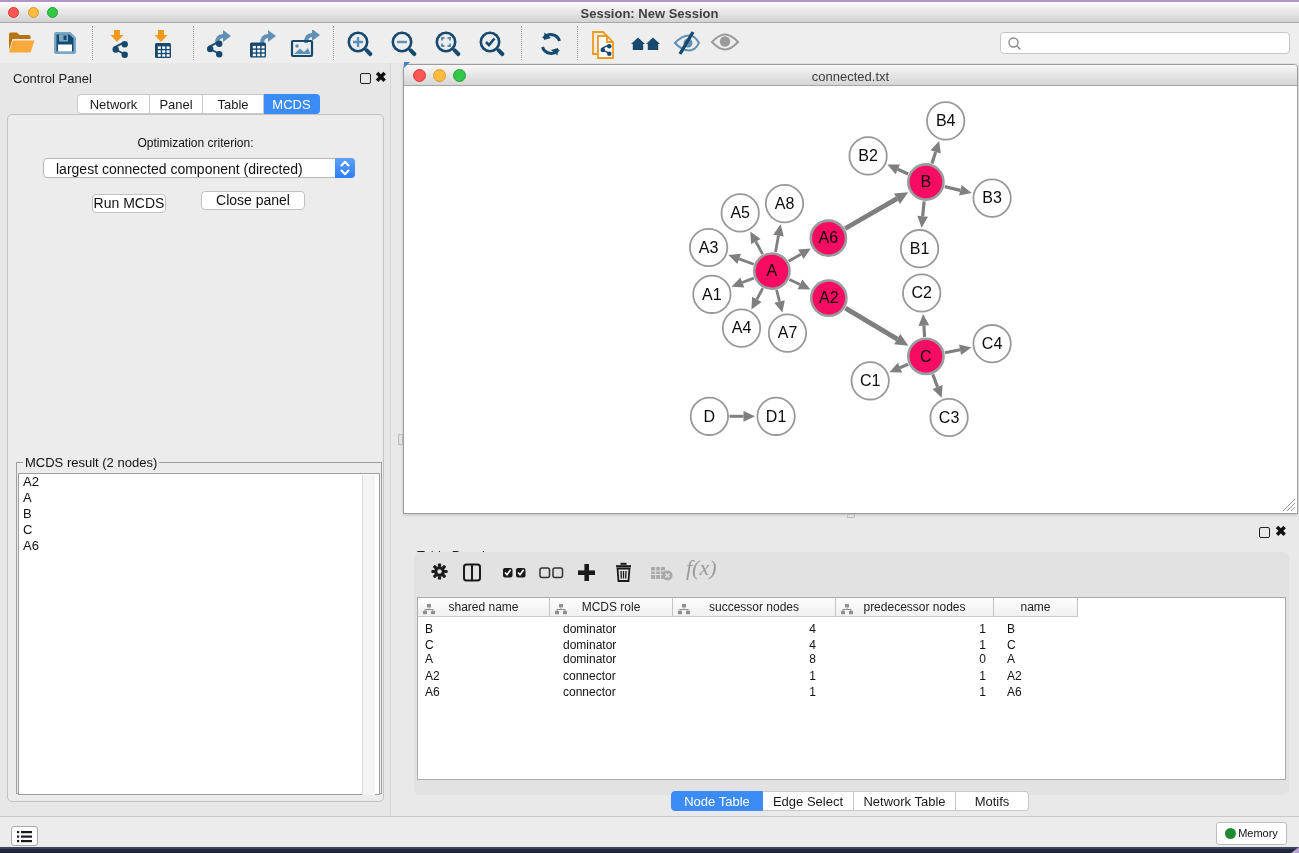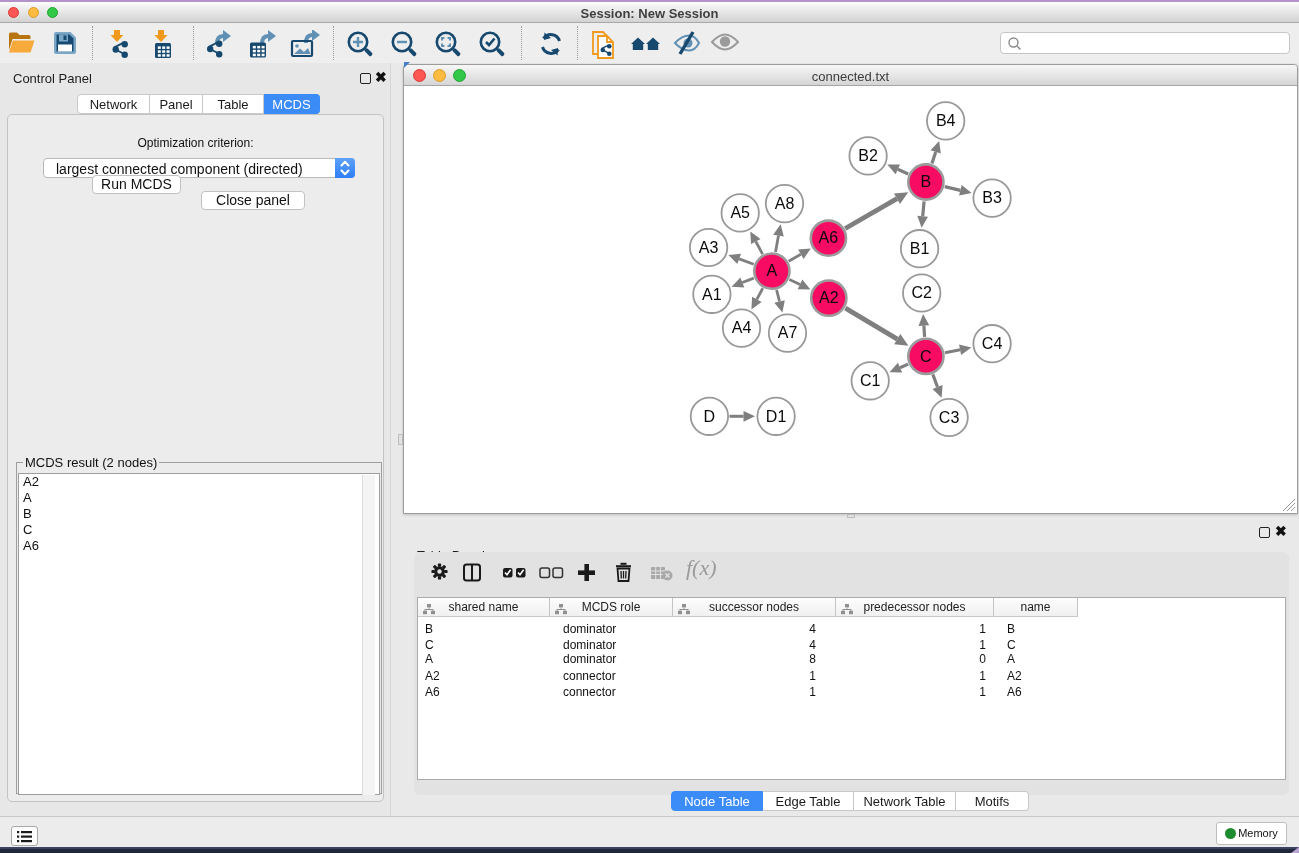--- a/index.html
+++ b/index.html
@@ -232,21 +232,21 @@
 <div class="abs" id="opt-label">Optimization criterion:</div>
 <div class="abs" id="dropdown">
   <span class="txt">largest connected component (directed)</span>
   <div class="step">
     <svg width="20" height="20">
         <path d="M6.5 7.5 L10 3.8 L13.5 7.5" fill="none" stroke="#fff" stroke-width="2" stroke-linecap="round" stroke-linejoin="round"></path>
         <path d="M6.5 12.5 L10 16.2 L13.5 12.5" fill="none" stroke="#fff" stroke-width="2" stroke-linecap="round" stroke-linejoin="round"></path>
       </svg>
   </div>
 </div>
-<div class="btn" style="left:92px; top:175px; width:89px;">Run MCDS</div>
+<div class="btn" style="left:92px; top:194px; width:74px;">Run MCDS</div>
 <div class="btn" style="left:201px; top:191px; width:104px;">Close panel</div>
 <fieldset class="abs" id="mcds">
   <legend>MCDS result (2 nodes)</legend>
   <div id="mcds-list">
     <div class="row">A2</div>
     <div class="row">A</div>
     <div class="row">B</div>
     <div class="row">C</div>
     <div class="row">A6</div>
     <div id="mcds-sb"></div>
@@ -483,21 +483,21 @@
         <span style="position:absolute;left:7px;">A6</span>
         <span style="position:absolute;left:145px;">connector</span>
         <span style="position:absolute;left:255px;width:143px;text-align:right;">1</span>
         <span style="position:absolute;left:418px;width:150px;text-align:right;">1</span>
         <span style="position:absolute;left:589px;">A6</span>
       </div>
   </div>
 </div>
 <div class="tabrow" id="btabs">
   <div class="tab first sel" style="width:92px;">Node Table</div>
-  <div class="tab" style="width:91px;">Edge Table</div>
+  <div class="tab" style="width:91px;">Edge Select</div>
   <div class="tab" style="width:102px;">Network Table</div>
   <div class="tab last" style="width:73px;">Motifs</div>
 </div>
 
 <div class="abs" id="statusbar"></div>
 <div class="abs" id="hamb">
   <svg width="25" height="19">
       <g fill="#1a1a1a">
         <rect x="5" y="4" width="2.2" height="2.2"></rect>
         <rect x="9" y="4" width="11" height="2.2"></rect>

